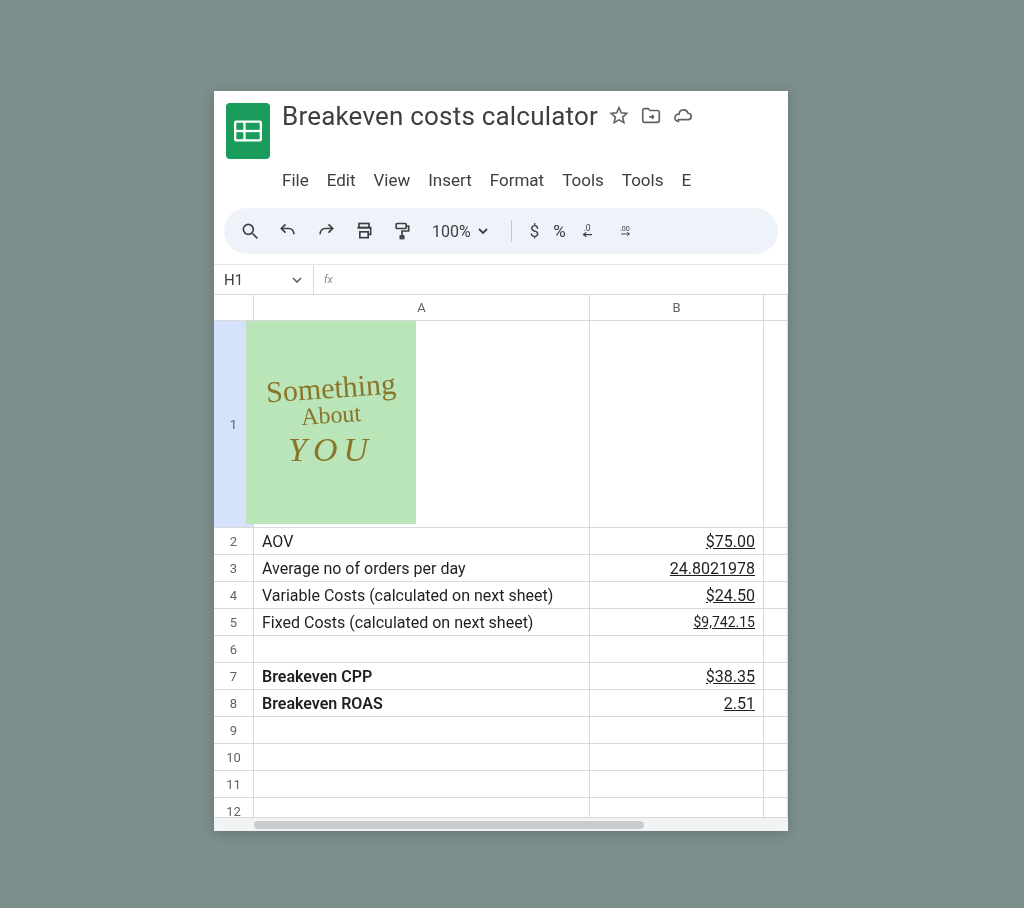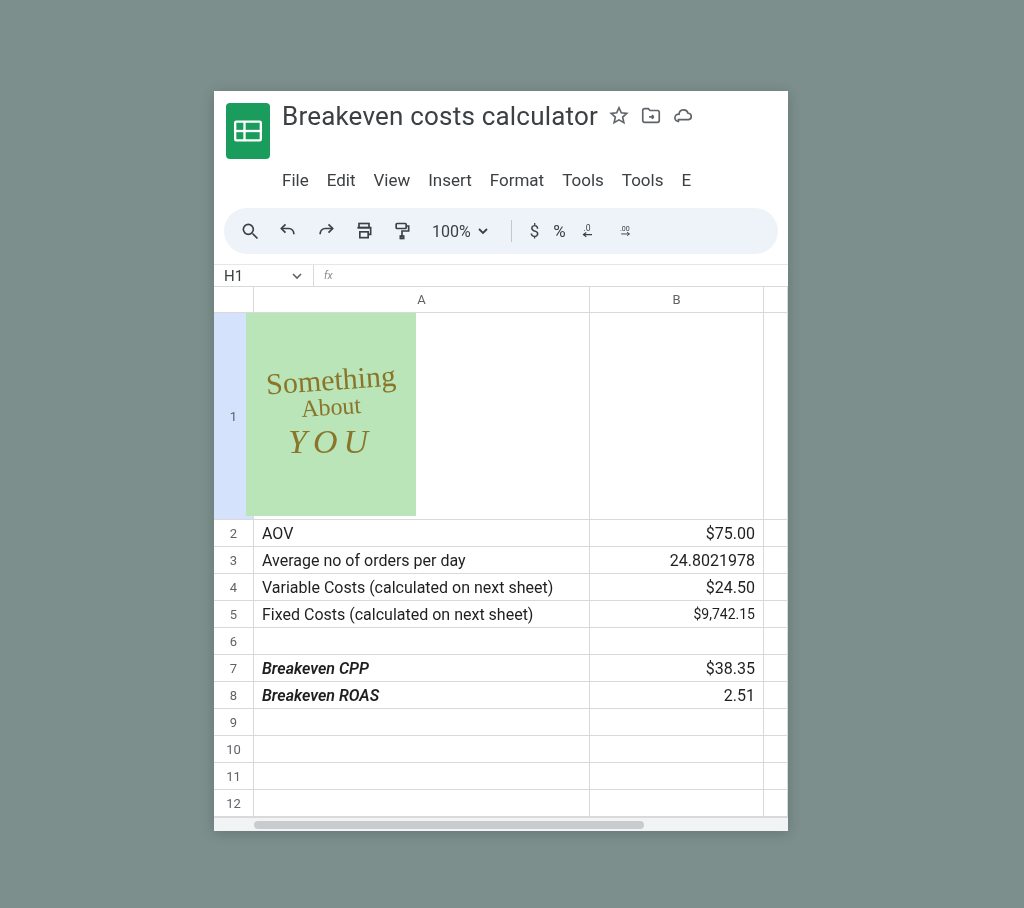--- a/index.html
+++ b/index.html
@@ -63,21 +63,21 @@
     overflow:hidden;
   }
   .tool{width:24px;height:24px;display:flex;align-items:center;justify-content:center;}
   .tool svg{width:20px;height:20px;}
   .zoom{display:flex;align-items:center;gap:6px;font-size:16px;margin:0 4px;}
   .vdiv{width:1px;height:22px;background:#c7c7c7;margin:0 4px;}
   .toolbar .txt{font-size:17px;}
 
   
   .fxrow{
-    display:flex;align-items:center;height:23px;
+    display:flex;align-items:center;height:31px;
     border-top:1px solid #e6e6e6;border-bottom:1px solid var(--grid-line);
   }
   .namebox{
     width:100px;padding:0 10px;display:flex;align-items:center;justify-content:space-between;
     font-size:15px;color:#3c4043;border-right:1px solid var(--grid-line);height:100%;
   }
   .namebox svg{width:12px;height:12px;}
   .fx{padding:0 10px;color:#8a8a8a;font-style:italic;font-size:15px;display:flex;gap:6px;align-items:center;}
   .fx svg{width:16px;height:16px;}
 
@@ -87,26 +87,26 @@
   .corner{width:40px;border-right:1px solid var(--grid-line);background:#fff;}
   .col{flex:0 0 auto;display:flex;align-items:center;justify-content:center;font-size:13px;color:#5f6368;border-right:1px solid var(--grid-line);}
   .colA{width:336px;}
   .colB{width:174px;}
   .colC{width:24px;}
   .rows{flex:1;overflow:hidden;}
   .row{display:flex;border-bottom:1px solid var(--grid-line);}
   .rownum{width:40px;display:flex;align-items:center;justify-content:center;font-size:13px;color:#5f6368;border-right:1px solid var(--grid-line);}
   .cell{border-right:1px solid var(--grid-line);padding:3px 8px;font-size:16px;display:flex;align-items:center;}
   .cell.a{width:336px;}
-  .cell.b{width:174px;justify-content:flex-end;}
+  .cell.b{width:174px;justify-content:flex-end;text-decoration:underline;}
   .cell.c{width:24px;}
   .row.hstd{height:27px;}
   .row.h1{height:207px;}
   .row.h1 .rownum{background:var(--row-sel);}
-  .bold{font-weight:600;font-style:italic;}
+  .bold{font-weight:600;}
   .small{font-size:14px;}
 
   .logo-image{
     width:170px;height:100%;
     background:var(--logo-green);
     position:relative;
     margin-left:-8px;margin-top:-3px;
   }
   .logo-lines{position:absolute;inset:0;display:flex;flex-direction:column;align-items:center;justify-content:center;color:var(--gold);}
   .logo-lines .l1{font-family:"Brush Script MT","Segoe Script",cursive;font-size:30px;line-height:1;transform:rotate(-4deg);}

